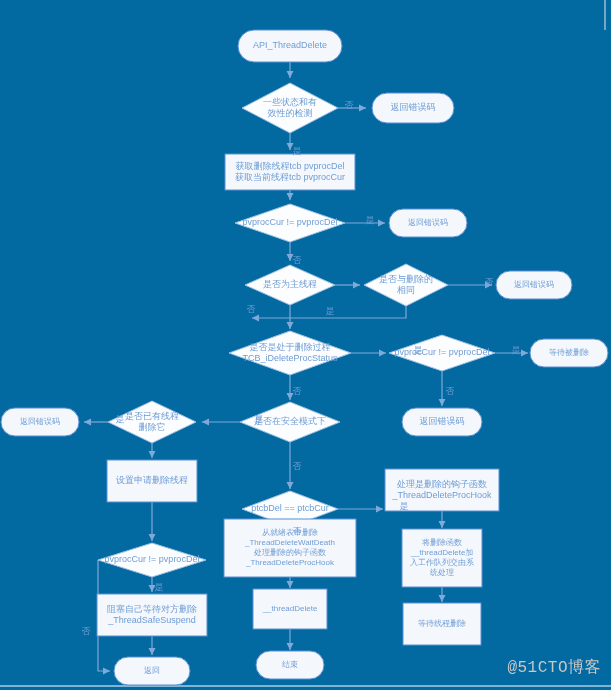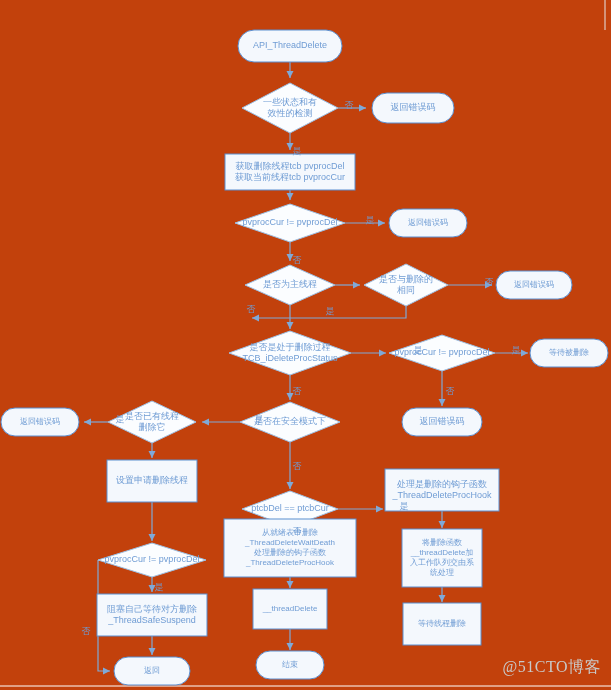--- a/index.html
+++ b/index.html
@@ -7,21 +7,21 @@
     padding: 0;
     background: #ffffff;
   }
   body {
     font-family: "Liberation Sans", "DejaVu Sans", sans-serif;
   }
   #canvas {
     position: relative;
     width: 611px;
     height: 690px;
-    background: #c2410c;
+    background: #0369a1;
     overflow: hidden;
   }
   #flow-svg {
     position: absolute;
     left: 0;
     top: 0;
   }
   .node-text {
     fill: #6f9cd4;
     font-family: "Liberation Sans", "DejaVu Sans", sans-serif;
@@ -56,21 +56,21 @@
     stroke: #7fa9d8;
     stroke-width: 1.2;
     fill: none;
   }
   .watermark {
     position: absolute;
     right: 10px;
     bottom: 12px;
     color: #c9c9c9;
     font-size: 16px;
-    font-family: Liberation Serif, serif;
+    font-family: Liberation Mono, monospace;
     letter-spacing: 0.5px;
     user-select: none;
   }
 </style>
 </head>
 <body>
 
 <div id="canvas">
 
   <svg id="flow-svg" width="611" height="690" viewBox="0 0 611 690">

